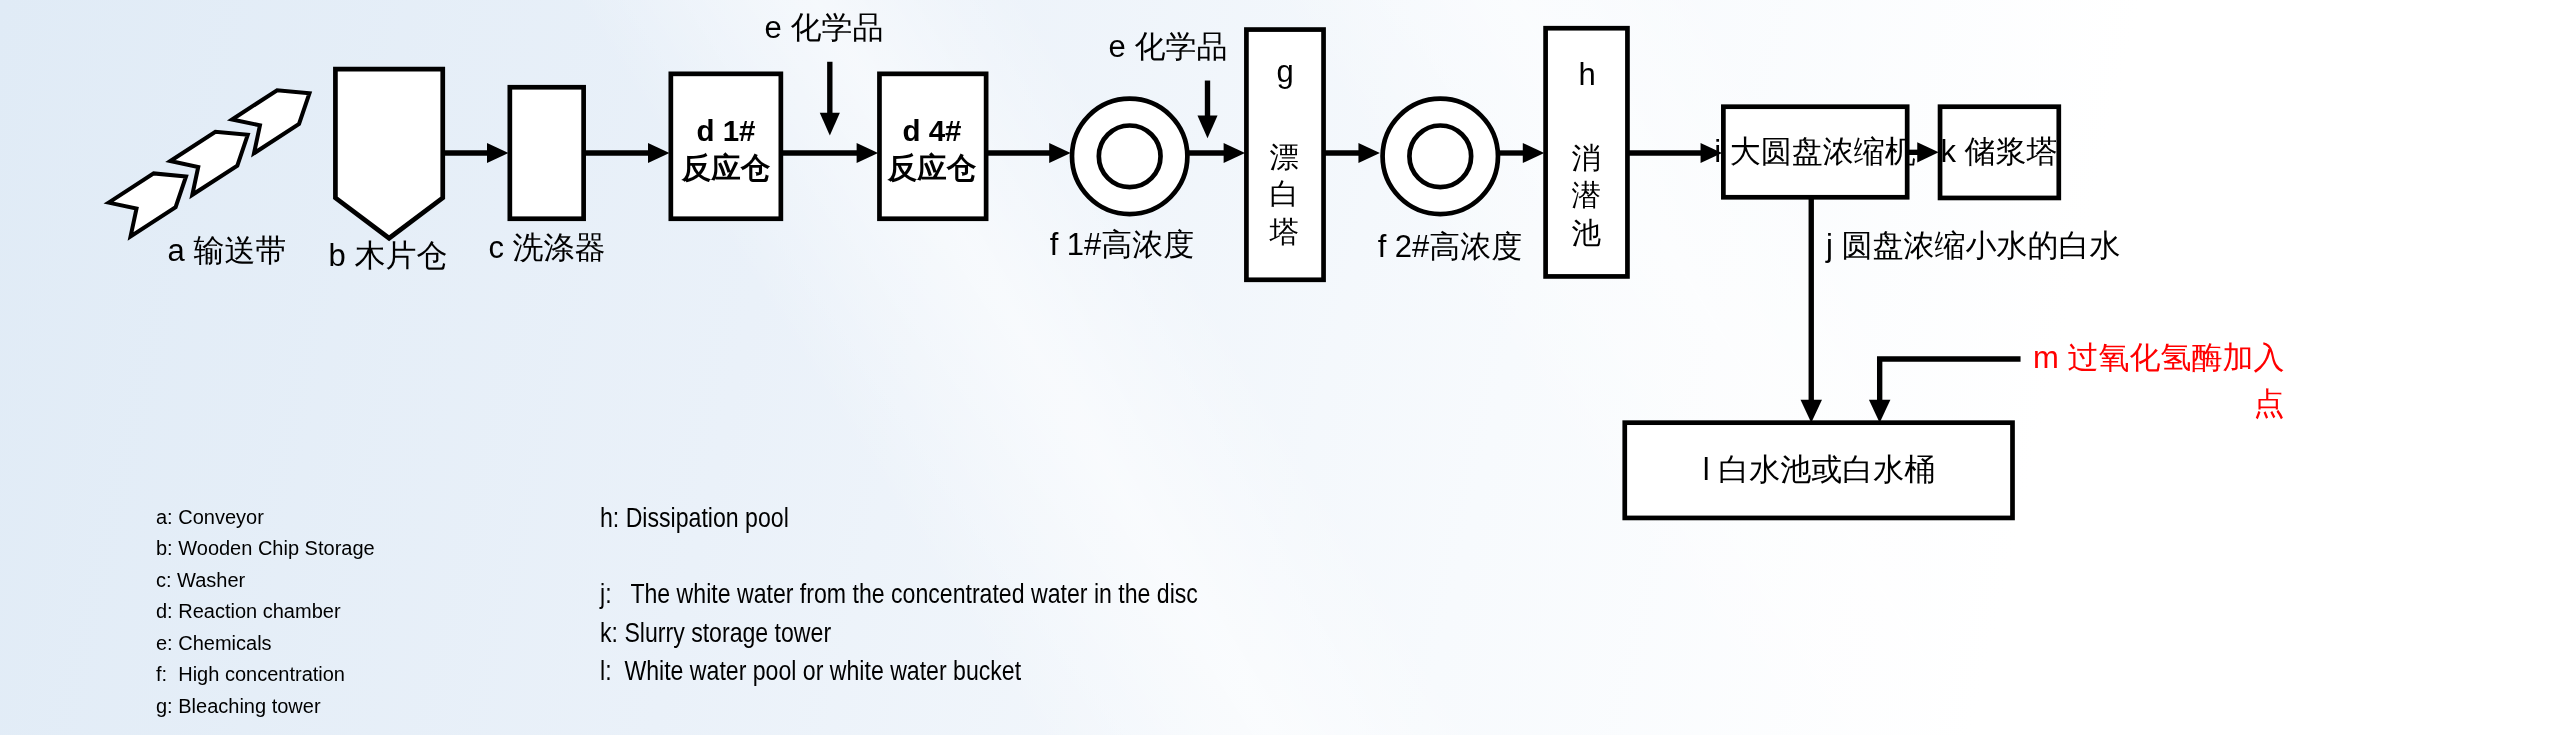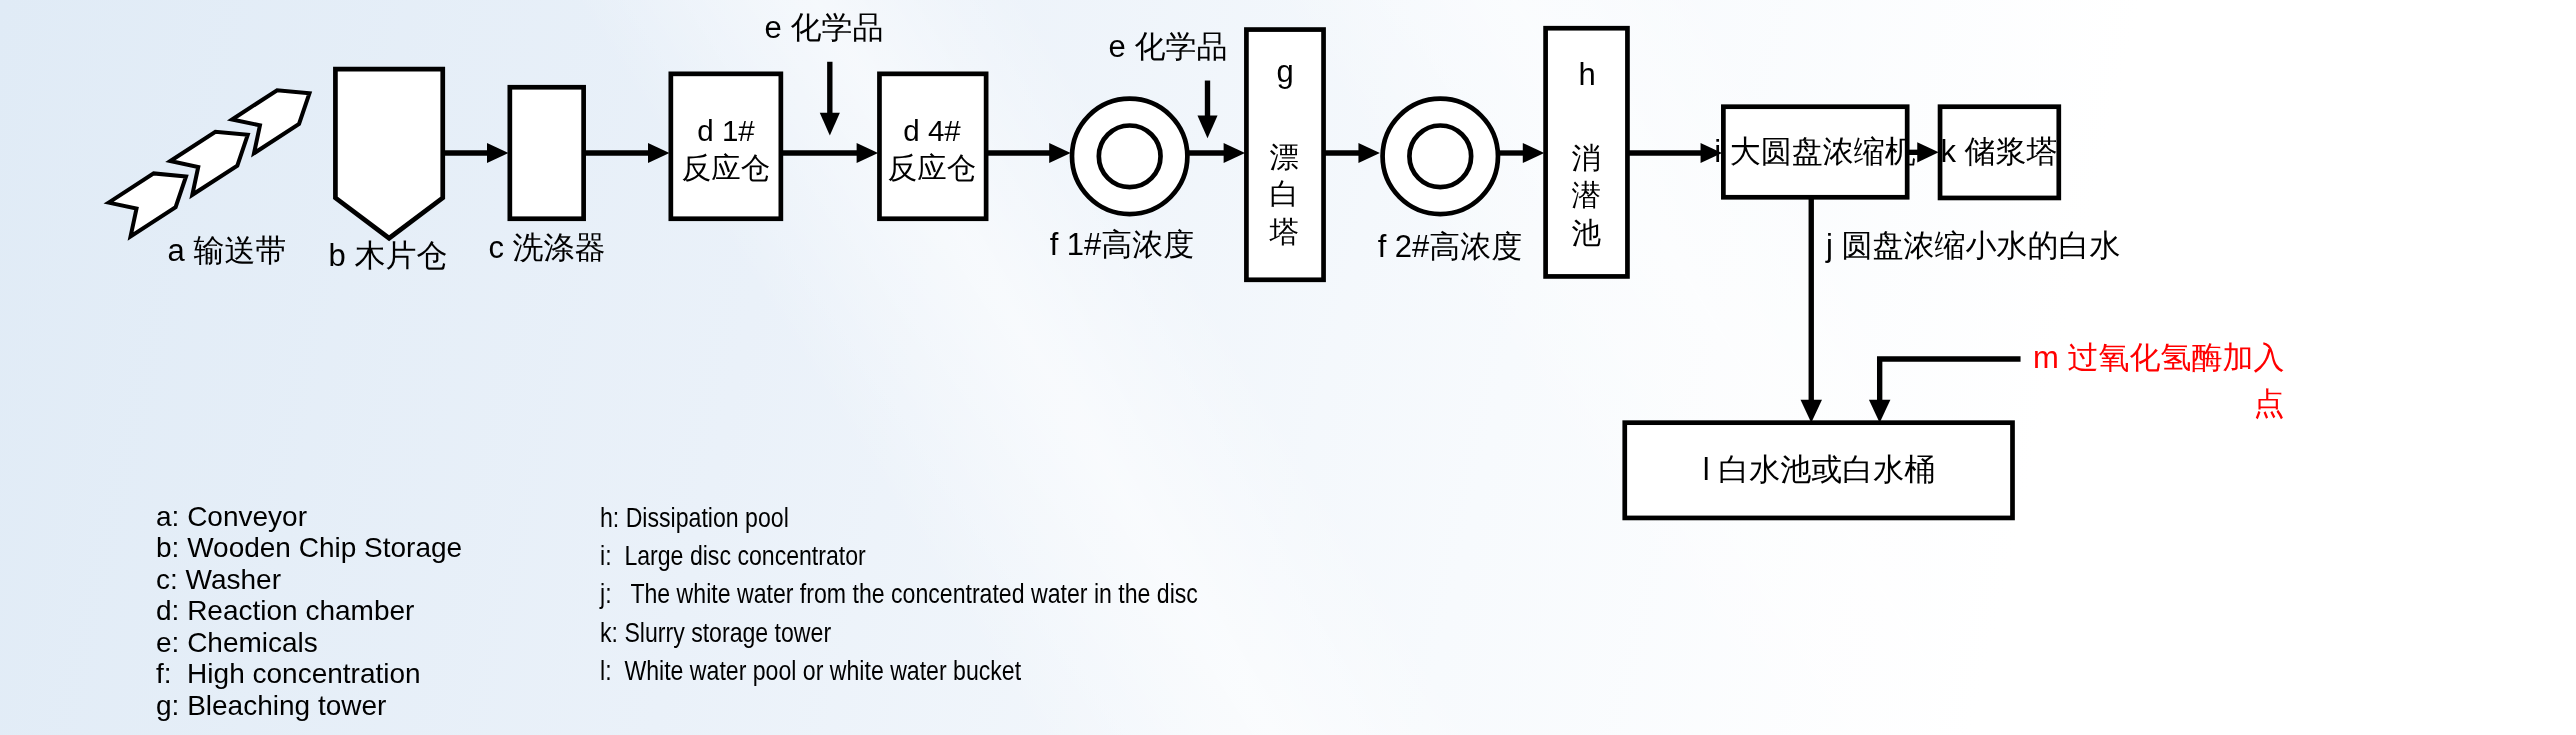--- a/index.html
+++ b/index.html
@@ -16,24 +16,24 @@
       rgba(255,255,255,0) 34%,rgba(255,255,255,.55) 42%,rgba(255,255,255,0) 49%,
       rgba(255,255,255,0) 57%,rgba(255,255,255,.5) 65%,rgba(255,255,255,0) 72%);
   }
   svg.diagram{position:absolute;left:0;top:0;}
   .lbl{
     position:absolute;color:#000;font-size:31px;line-height:1.15;
     white-space:pre;transform:translate(-50%,-50%);text-align:center;
   }
   .lbl.multiline{white-space:pre-line;}
   .lbl.left-anchor{transform:translate(0,-50%);text-align:right;}
-  .boxtext{font-size:29.5px;line-height:1.27;}
+  .boxtext{font-size:29.5px;line-height:1.27;font-weight:bold;}
   .tower{font-size:29.5px;line-height:1.27;letter-spacing:1.3px;}
   .m-label{color:#ff0000;text-align:right;transform:translate(0,-50%);line-height:1.48;}
-  .legend-row{position:absolute;color:#000;font-size:28px;white-space:pre;transform:translate(0,-50%);}
+  .legend-row{position:absolute;color:#000;font-size:20px;white-space:pre;transform:translate(0,-50%);}
   .legend-row.narrow{font-size:27.5px;text-decoration:underline;}
   .legend-row.narrow .sq{display:inline-block;transform:scaleX(.84);transform-origin:0 50%;white-space:pre;}
 </style>
 </head>
 <body>
 
 <div class="stage">
 
   <svg class="diagram" width="2576" height="736" viewBox="0 0 3840 1097">
     <g fill="#ffffff" stroke="#000000" stroke-width="7">
@@ -129,19 +129,18 @@
 
   <div class="legend-row" style="left:156px;top:517px">a: Conveyor</div>
   <div class="legend-row" style="left:156px;top:548px">b: Wooden Chip Storage</div>
   <div class="legend-row" style="left:156px;top:580px">c: Washer</div>
   <div class="legend-row" style="left:156px;top:611px">d: Reaction chamber</div>
   <div class="legend-row" style="left:156px;top:643px">e: Chemicals</div>
   <div class="legend-row" style="left:156px;top:674px">f:  High concentration</div>
   <div class="legend-row" style="left:156px;top:706px">g: Bleaching tower</div>
 
   <div class="legend-row narrow" style="left:600px;top:518px"><span class="sq">h: Dissipation pool</span></div>
-  <div class="legend-row narrow" style="left:600px;top:556px"><span class="sq">i:  Large disc concentrator</span></div>
   <div class="legend-row narrow" style="left:600px;top:633px"><span class="sq">k: Slurry storage tower</span></div>
   <div class="legend-row narrow" style="left:600px;top:594px"><span class="sq">j:   The white water from the concentrated water in the disc</span></div>
   <div class="legend-row narrow" style="left:600px;top:671px"><span class="sq">l:  White water pool or white water bucket</span></div>
 
 </div>
 
 
 </body></html>

